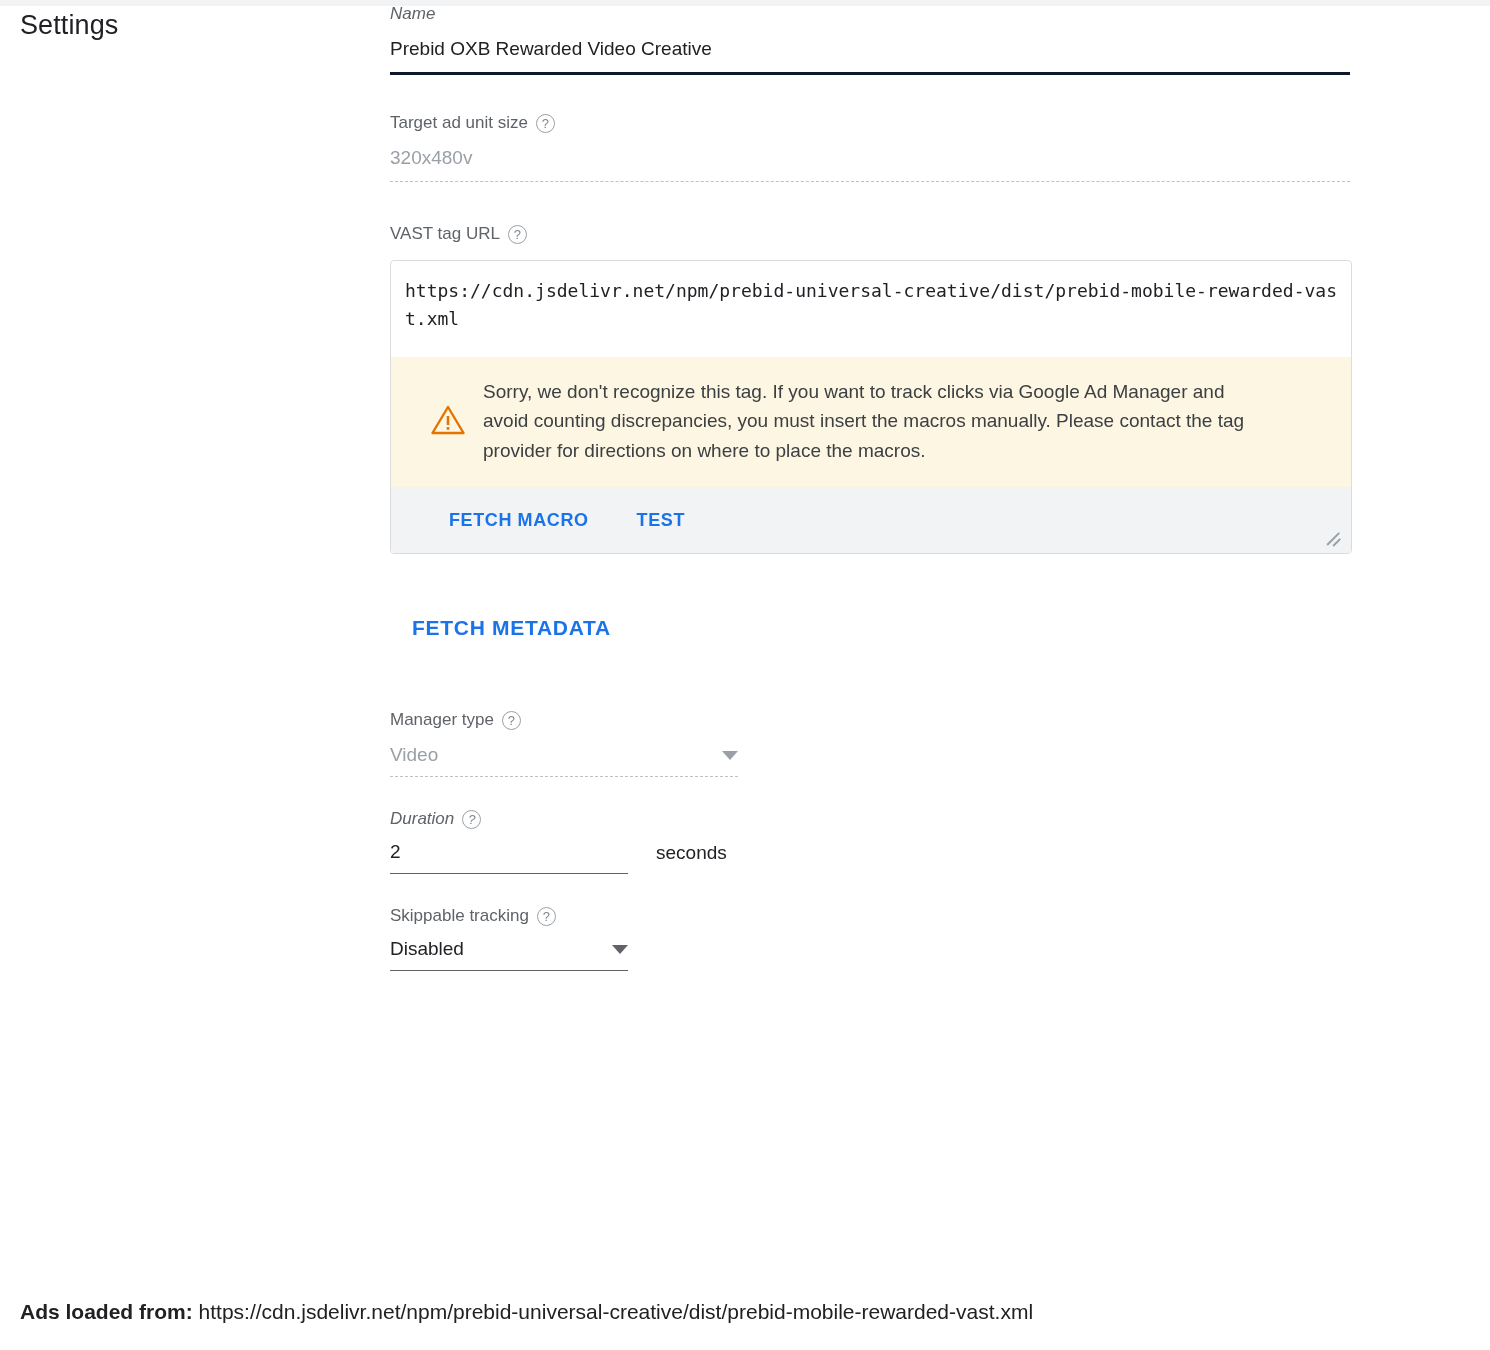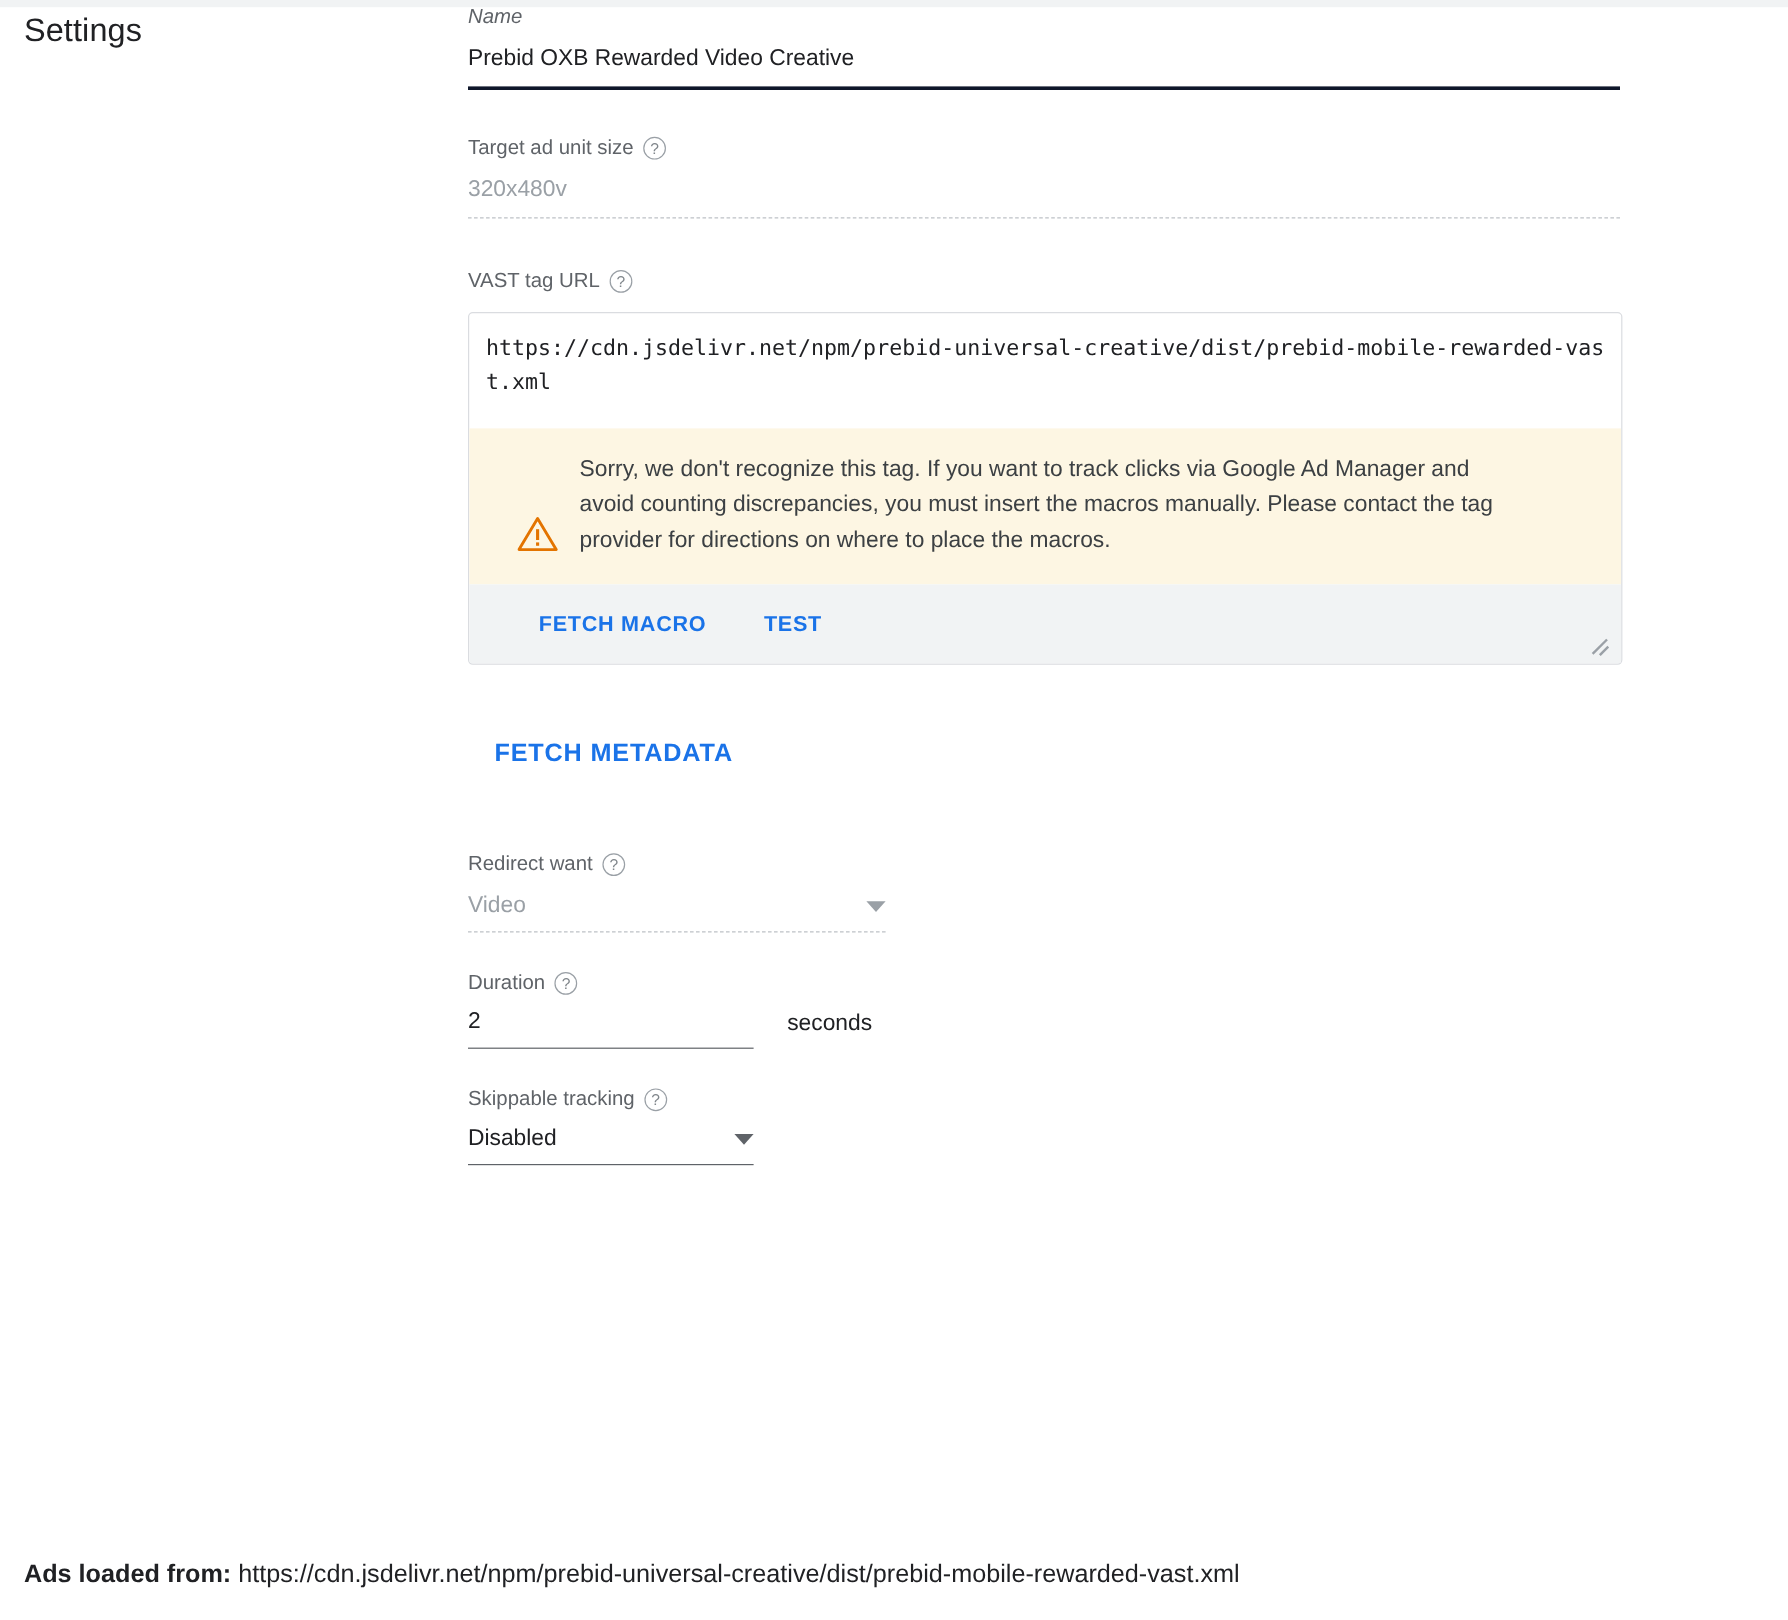--- a/index.html
+++ b/index.html
@@ -100,21 +100,21 @@
     font-size: 18px;
     line-height: 1.55;
     color: #202124;
     word-break: break-all;
     min-height: 96px;
     box-sizing: border-box;
   }
   .warn-strip {
     background: #fdf6e3;
     display: flex;
-    align-items: flex-end;
+    align-items: center;
     gap: 18px;
     padding: 20px 32px 22px 40px;
   }
   .warn-icon {
     flex: 0 0 auto;
     margin-top: 2px;
   }
   .warn-text {
     font-size: 19px;
     line-height: 1.55;
@@ -181,21 +181,21 @@
     width: 0; height: 0;
     border-left: 8px solid transparent;
     border-right: 8px solid transparent;
     border-top: 9px solid #5f6368;
   }
   .caret.muted {
     border-top-color: #9aa0a6;
   }
 
   #duration-block { margin-top: 32px; }
-  #duration-block .field-label { margin-bottom: 12px; }
+  #duration-block .field-label { margin-bottom: 12px; font-style: italic; }
   .duration-row {
     display: flex;
     align-items: flex-end;
     gap: 28px;
   }
   .duration-input {
     width: 238px;
     border-bottom: 1px solid #5f6368;
     padding-bottom: 10px;
     font-size: 19px;
@@ -278,21 +278,21 @@
       </div>
     </div>
   </div>
 
   <div id="fetch-metadata-row">
     <button class="link-btn">FETCH METADATA</button>
   </div>
 
   <div id="redirect-block">
     <div class="field-label">
-      <span>Redirect want</span>
+      <span>Manager type</span>
       <span class="help-icon">?</span>
     </div>
     <div class="select-row dashed">
       <span class="text-value muted">Video</span>
       <span class="caret muted"></span>
     </div>
   </div>
 
   <div id="duration-block">
     <div class="field-label">

